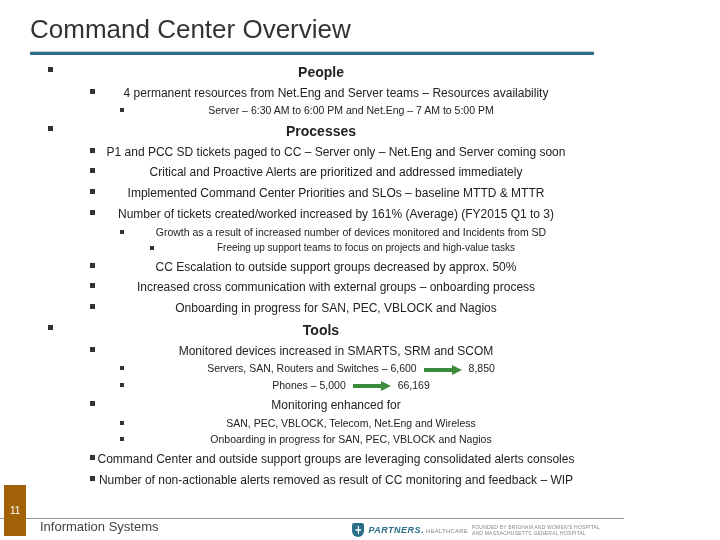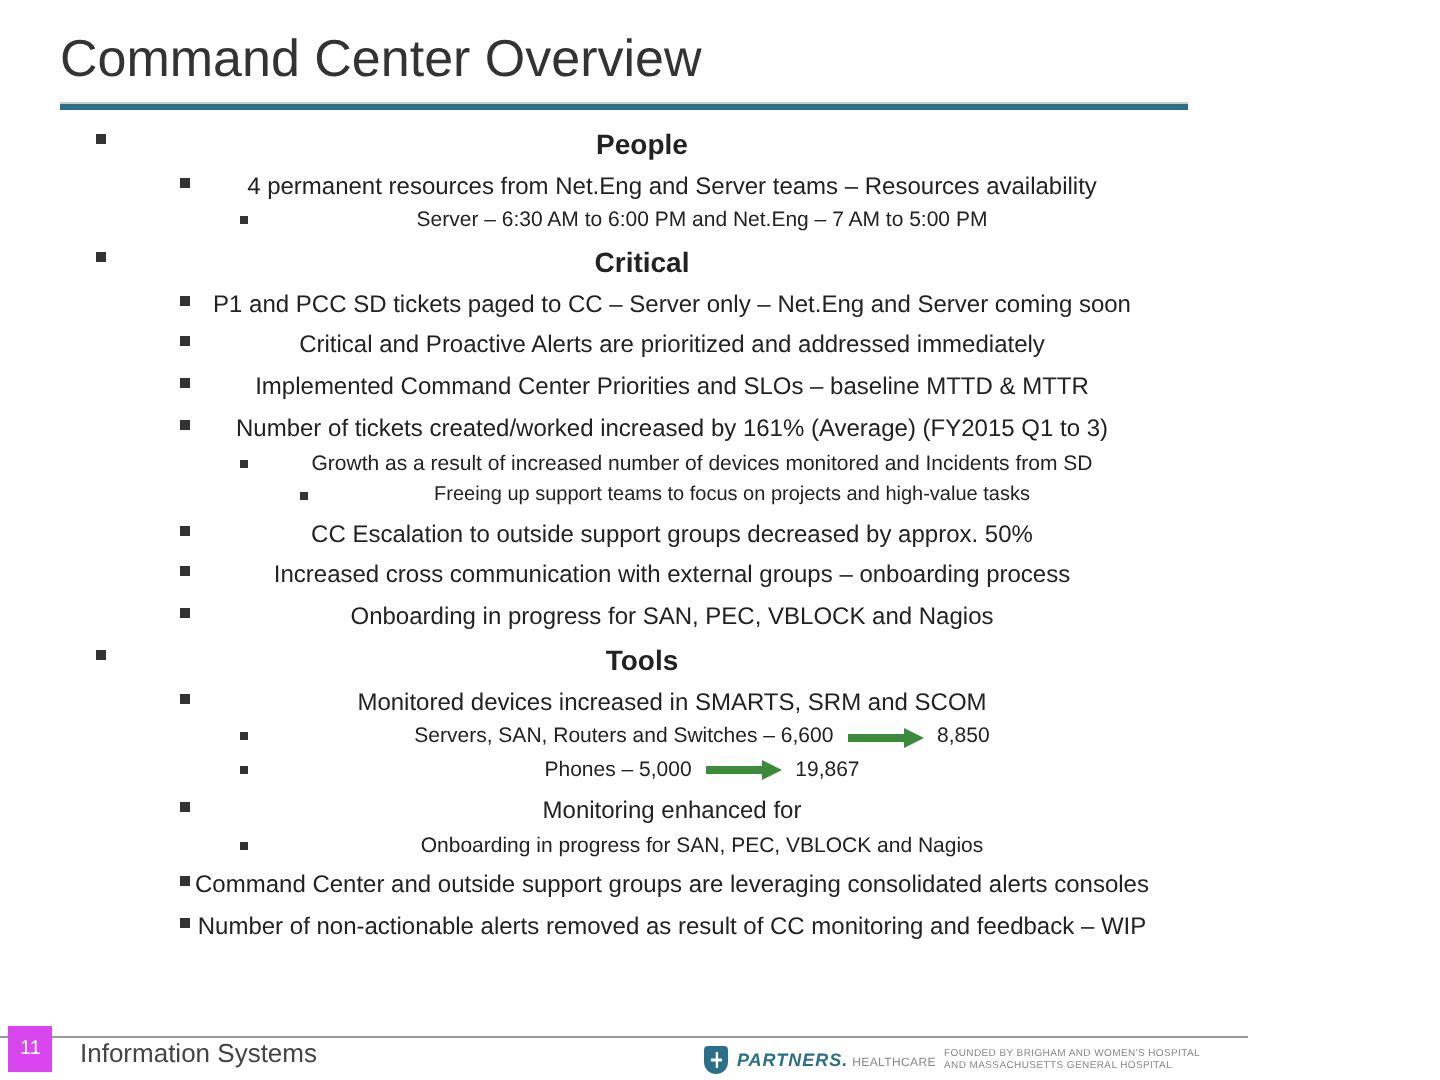--- a/index.html
+++ b/index.html
@@ -21,21 +21,21 @@
   .lvl3 { padding-left:30px; margin-top:2px; }
   .lvl3 > li { margin-bottom:2px; font-size:10.5px; }
   .lvl3 > li > .b { left:12px; width:4px; height:4px; top:5px;}
   .lvl4 { padding-left:30px; margin-top:1px; }
   .lvl4 > li { margin-bottom:1px; font-size:10px; }
   .lvl4 > li > .b { left:12px; width:4px; height:4px; top:5px;}
   .u { }
   .arrow { display:inline-block; vertical-align:middle; margin:0 4px; }
   .arrow svg { display:block; }
   .footer { position:absolute; left:0; bottom:0; width:100%; height:22px; border-top:1px solid #999; }
-  .pagenum { position:absolute; left:4px; bottom:4px; background:#d946ef; color:#fff; font-size:10px; padding:6px 6px; }
+  .pagenum { position:absolute; left:4px; bottom:4px; background:#a16207; color:#fff; font-size:10px; padding:20px 6px; }
   .footlabel { position:absolute; left:40px; bottom:6px; font-size:13px; color:#444; }
   .logo { position:absolute; right:12px; bottom:3px; font-size:7px; color:#2b6f88; display:flex; align-items:center; gap:4px;}
   .logo .shield { width:12px; height:14px; background:#2b6f88; border-radius:2px 2px 6px 6px; position:relative;}
   .logo .shield::after{content:""; position:absolute; inset:3px; background:#fff; clip-path:polygon(40% 0,60% 0,60% 40%,100% 40%,100% 60%,60% 60%,60% 100%,40% 100%,40% 60%,0 60%,0 40%,40% 40%);}
   .logo .txt { line-height:1; }
   .logo .big { font-weight:bold; font-size:9px; letter-spacing:0.5px;font-style:italic;}
   .logo .small { font-size:5px; color:#888; letter-spacing:0.2px;}
 </style>
 </head>
 <body>
@@ -52,21 +52,21 @@
         <ul class="lvl2">
           <li><span class="b"></span><span>4 permanent resources from Net.Eng and Server teams – Resources availability</span>
             <ul class="lvl3">
               <li><span class="b"></span><span>Server – 6:30 AM to 6:00 PM and Net.Eng – 7 AM to 5:00 PM</span></li>
             </ul>
           </li>
         </ul>
       </li>
 
       <li>
-        <span class="b"></span><span class="lbl">Critical</span>
+        <span class="b"></span><span class="lbl">Processes</span>
         <ul class="lvl2">
           <li><span class="b"></span>
             <span>P1 and PCC SD tickets paged to CC – </span><span class="u">Server</span><span> only – </span><span class="u">Net.Eng</span><span> and </span><span class="u">Server</span><span> coming soon</span>
           </li>
           <li><span class="b"></span><span>Critical and Proactive Alerts are prioritized and addressed immediately</span></li>
           <li><span class="b"></span><span>Implemented Command Center Priorities and SLOs – baseline MTTD &amp; MTTR</span></li>
           <li><span class="b"></span><span>Number of tickets created/worked increased by 161% (Average) (FY2015 Q1 to 3)</span>
             <ul class="lvl3">
               <li><span class="b"></span><span>Growth as a result of increased number of devices monitored and Incidents from SD</span>
                 <ul class="lvl4">
@@ -91,26 +91,27 @@
                 <span class="arrow"><svg width="38" height="10">
                       <polygon points="0,3 28,3 28,0 38,5 28,10 28,7 0,7" fill="#3c8a3c"></polygon>
                     </svg></span>
                 <span>8,850</span>
               </li>
               <li><span class="b"></span>
                 <span>Phones – 5,000</span>
                 <span class="arrow"><svg width="38" height="10">
                       <polygon points="0,3 28,3 28,0 38,5 28,10 28,7 0,7" fill="#3c8a3c"></polygon>
                     </svg></span>
-                <span>19,867</span>
+                <span>66,169</span>
               </li>
             </ul>
           </li>
           <li><span class="b"></span><span>Monitoring enhanced for</span>
             <ul class="lvl3">
+              <li><span class="b"></span><span>SAN, PEC, VBLOCK, Telecom, Net.Eng and Wireless</span></li>
               <li><span class="b"></span><span>Onboarding in progress for SAN, PEC, VBLOCK and Nagios</span></li>
             </ul>
           </li>
           <li><span class="b"></span><span>Command Center and outside support groups are leveraging consolidated alerts consoles</span></li>
           <li><span class="b"></span><span>Number of non-actionable alerts removed as result of CC monitoring and feedback – WIP</span></li>
         </ul>
       </li>
     </ul>
   </div>
 

